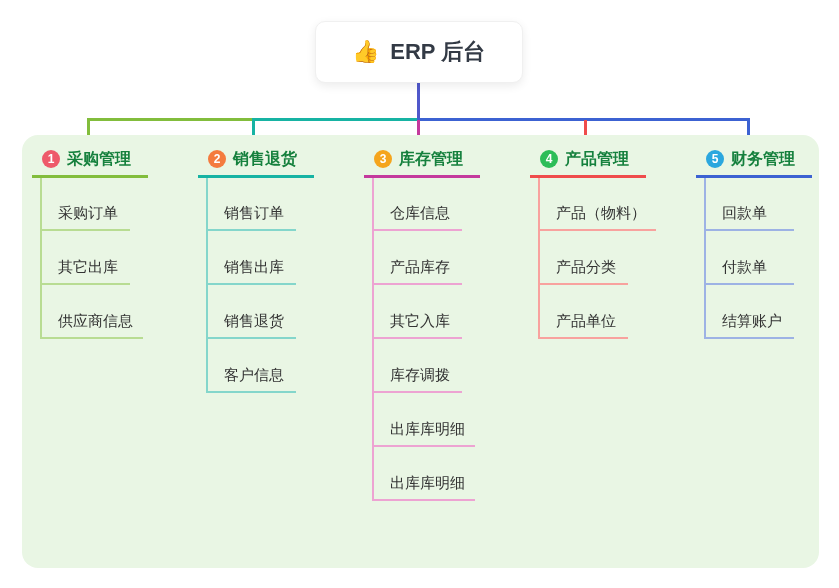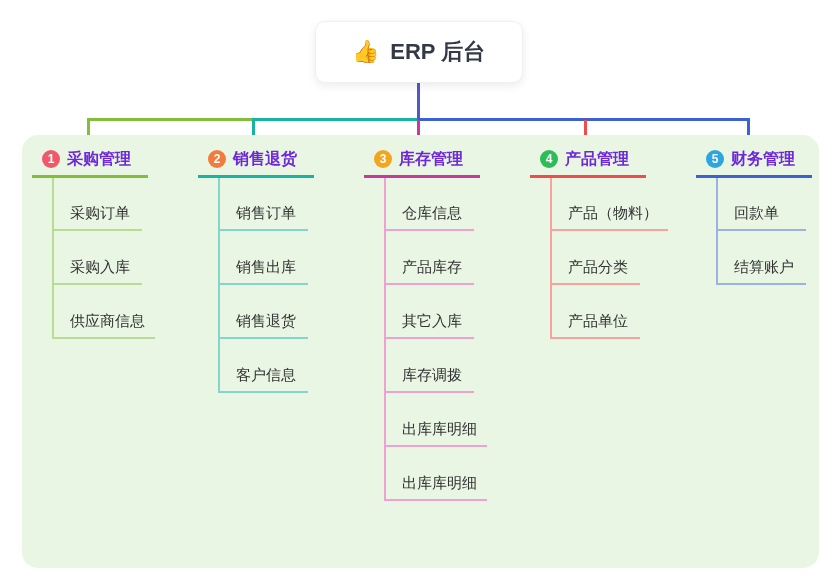--- a/index.html
+++ b/index.html
@@ -25,22 +25,22 @@
     background: #e9f6e4; border-radius: 16px; }
 
   
   .branch { position: absolute; top: 147px; }
   .branch-header { width: 116px; display: flex; align-items: center; gap: 7px;
     padding: 0 0 4px 10px; height: 31px;
     border-bottom: 3px solid var(--c); cursor: pointer; }
   .badge { width: 18px; height: 18px; border-radius: 50%; background: var(--badge);
     color: #ffffff; font-size: 12px; font-weight: bold; line-height: 18px;
     text-align: center; flex: 0 0 18px; }
-  .branch-title { font-size: 16px; font-weight: 600; color: #6d28d9; white-space: nowrap; }
-  .children { margin-left: 20px; border-left: 2px solid var(--light); text-align: center; }
+  .branch-title { font-size: 16px; font-weight: 600; color: #15803d; white-space: nowrap; }
+  .children { margin-left: 8px; border-left: 2px solid var(--light); text-align: center; }
   .child { height: 54px; width: max-content; min-width: 88px;
     display: flex; align-items: flex-end; padding: 0 10px 6px 16px;
     border-bottom: 2px solid var(--light); cursor: pointer; }
   .child:first-child { height: 53px; }
   .child span { font-size: 15px; color: #333333; white-space: nowrap; }
 </style>
 </head>
 <body>
 
 <div id="stage">
@@ -67,21 +67,21 @@
   <div class="branch" style="left: 32px; --c: #82bd3c; --light: #b8dc92; --badge: #ee5a6a;">
     <div class="branch-header">
       <span class="badge">1</span>
       <span class="branch-title">采购管理</span>
     </div>
     <div class="children">
       <div class="child">
           <span>采购订单</span>
         </div>
       <div class="child">
-          <span>采购入库</span>
+          <span>其它出库</span>
         </div>
       <div class="child">
           <span>供应商信息</span>
         </div>
     </div>
   </div>
 
   <div class="branch" style="left: 198px; --c: #17b3a3; --light: #84d6cb; --badge: #f47b3e;">
     <div class="branch-header">
       <span class="badge">2</span>
@@ -151,18 +151,21 @@
   <div class="branch" style="left: 696px; --c: #3c62d2; --light: #9db2e4; --badge: #2ba7de;">
     <div class="branch-header">
       <span class="badge">5</span>
       <span class="branch-title">财务管理</span>
     </div>
     <div class="children">
       <div class="child">
           <span>回款单</span>
         </div>
       <div class="child">
+          <span>付款单</span>
+        </div>
+      <div class="child">
           <span>结算账户</span>
         </div>
     </div>
   </div>
 
 </div>
 
 </body></html>

